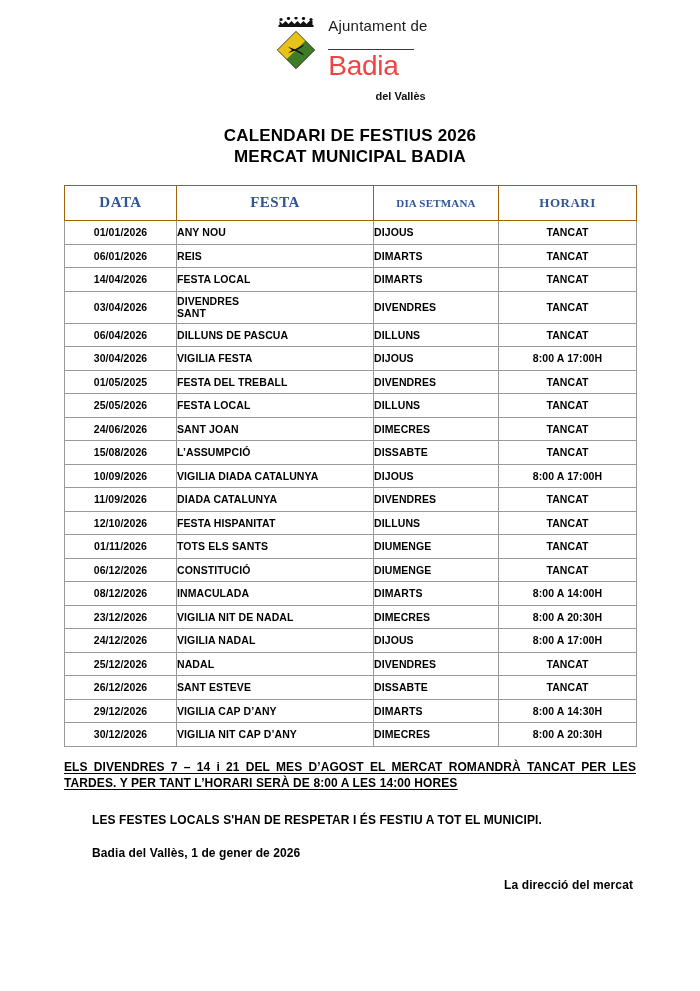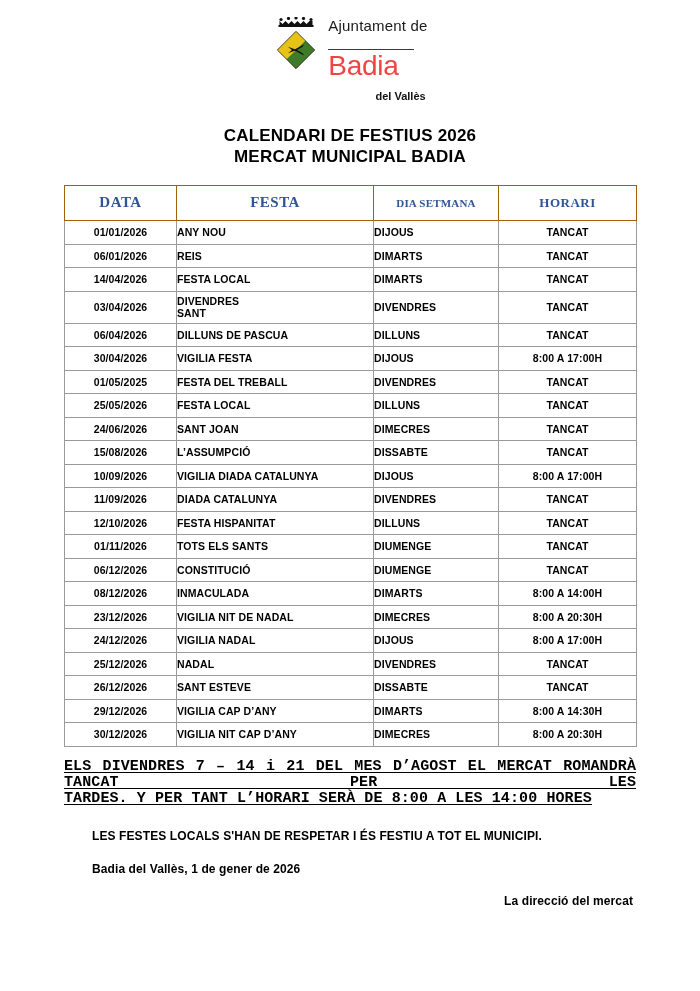--- a/index.html
+++ b/index.html
@@ -134,28 +134,27 @@
   td.c4 { text-align: center; }
   tr.tall td { height: 31px; }
   td.c2 .l2 { display: block; }
 
   
   .notes {
     width: 572px;
     margin: 12px auto 0 auto;
   }
   .note-underline {
-    font-size: 15px;
+    font-size: 12px;
     font-weight: bold;
     line-height: 16px;
     text-align: justify;
     text-decoration: underline;
     text-underline-offset: 2px;
     letter-spacing: 0.1px;
-    font-family: Liberation Mono, monospace;
   }
   .note-underline .ln {
     display: block;
     text-decoration: underline;
     text-underline-offset: 2px;
   }
   .note-underline .ln1 {
     text-align: justify;
     text-align-last: justify;
   }

